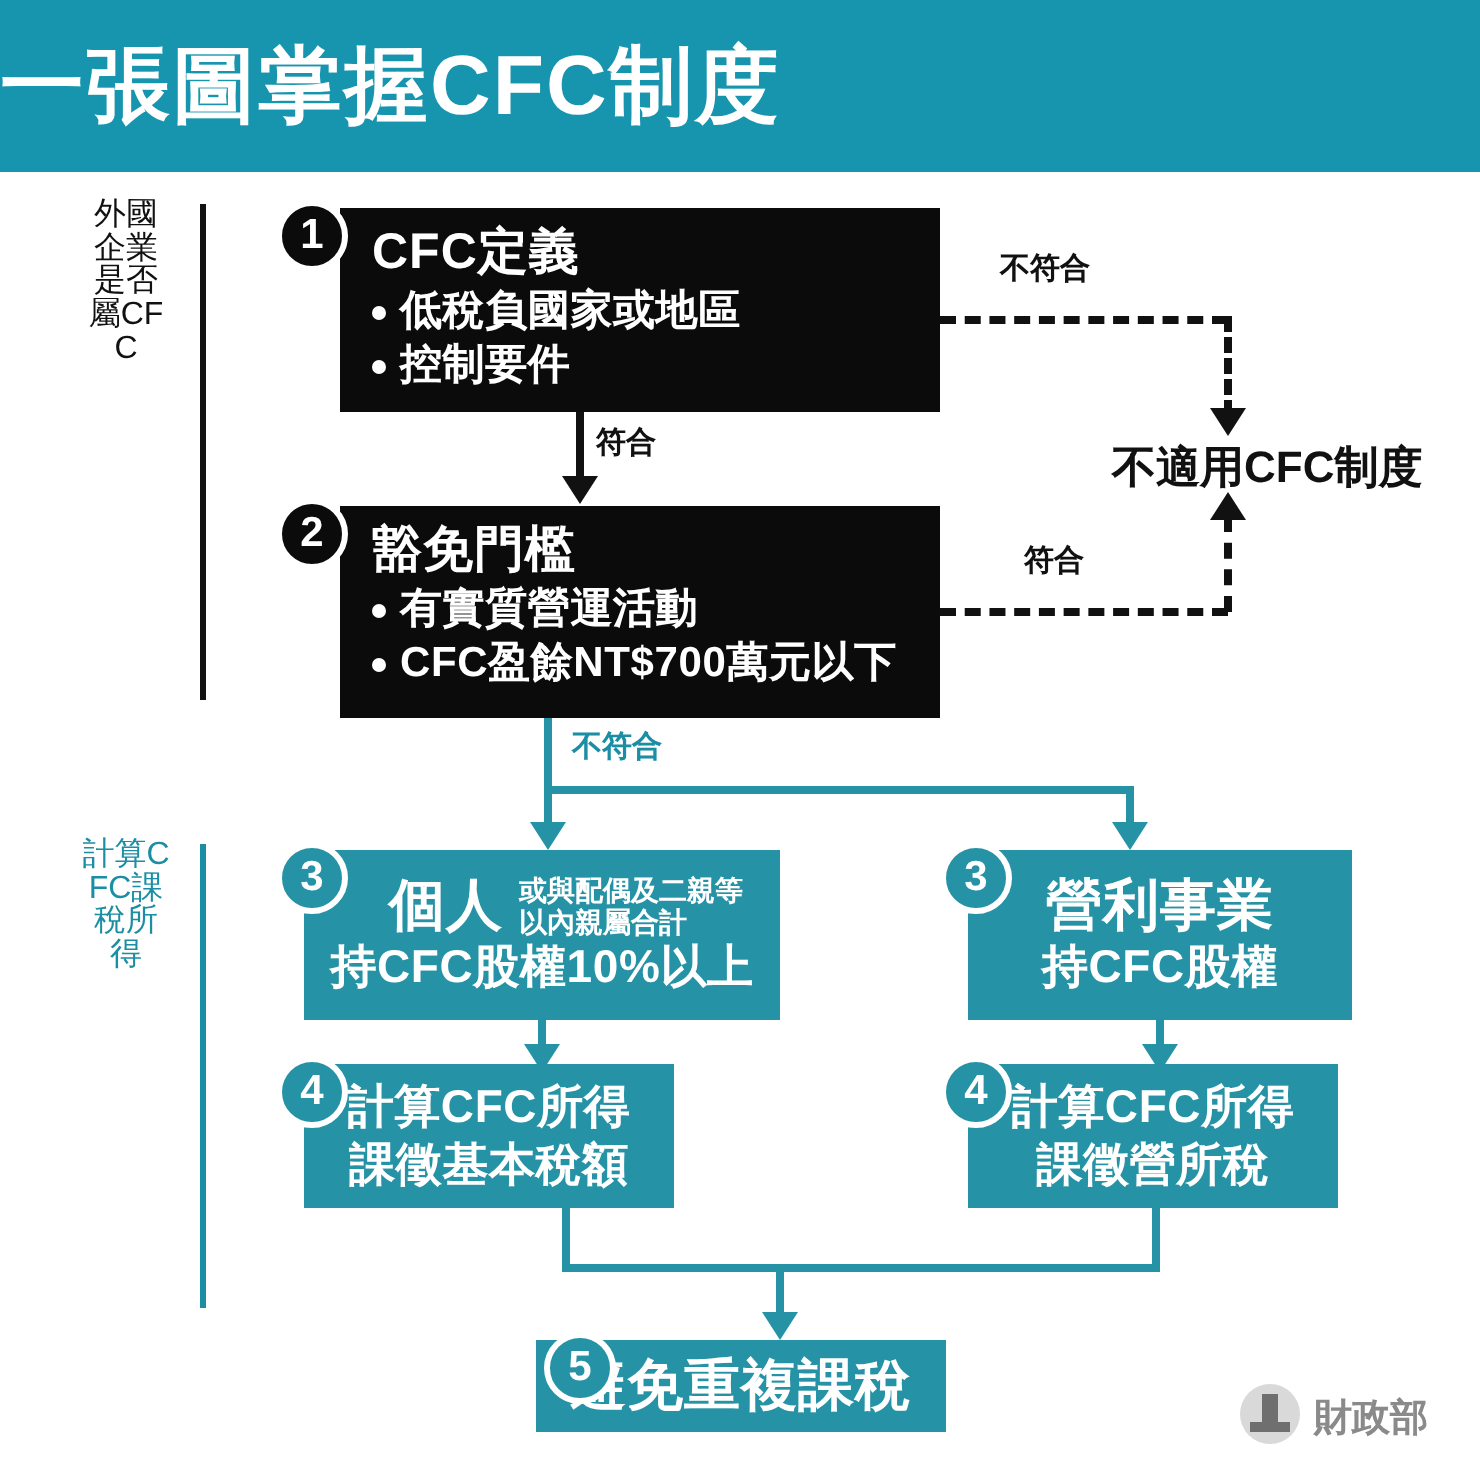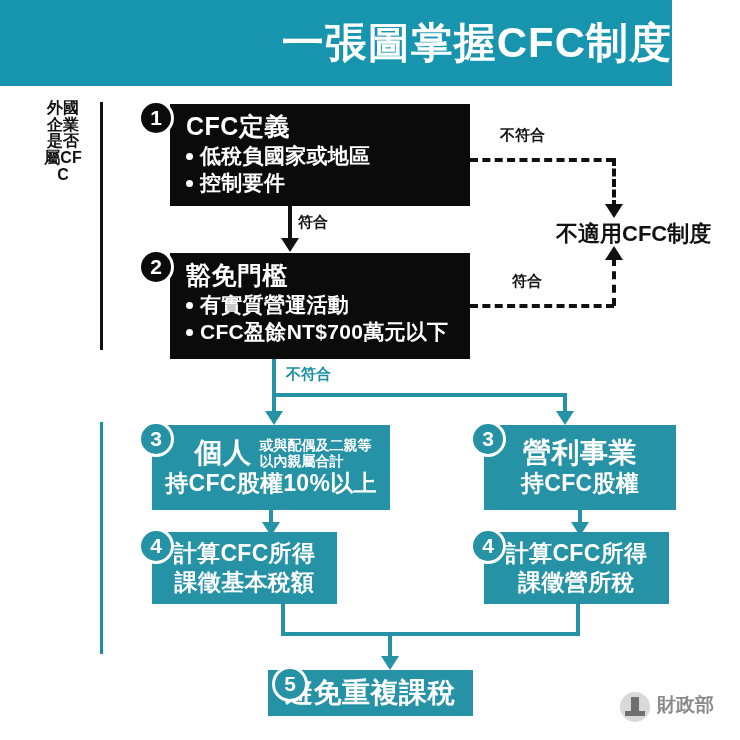--- a/index.html
+++ b/index.html
@@ -15,42 +15,42 @@
     width: 740px;
     height: 740px;
     overflow: hidden;
     background: #ffffff;
   }
 
   
   .banner {
     position: absolute;
     left: 0; top: 0;
-    width: 672px;
+    width: 740px;
     height: 86px;
     background: #1795ae;
     display: flex;
     align-items: center;
-    justify-content: flex-end;
+    justify-content: flex-start;
   }
   .banner-title {
     color: #ffffff;
     font-size: 42px;
     font-weight: bold;
     letter-spacing: 1px;
     line-height: 1;
     white-space: nowrap;
   }
 
   
   .side-label {
     position: absolute;
     width: 46px;
     text-align: center;
-    font-weight: bold;
+    font-weight: normal;
     line-height: 1.04;
     word-break: break-all;
     white-space: pre-wrap;
   }
   .side-label.black { color: #111111; }
   .side-label.teal  { color: #1b8ea4; }
 
   .side-rule {
     position: absolute;
     width: 3px;
@@ -195,21 +195,21 @@
     font-size: 22px;
     font-weight: bold;
     color: #111111;
     white-space: nowrap;
   }
 
   
   .footer-logo {
     position: absolute;
     display: flex;
-    align-items: flex-start;
+    align-items: flex-end;
     gap: 7px;
   }
   .logo-circle {
     width: 30px; height: 30px;
     border-radius: 50%;
     background: #d9d9d9;
     position: relative;
     flex: 0 0 auto;
   }
   .logo-circle::before {
@@ -238,20 +238,21 @@
 
 <div id="canvas">
 
   <div class="banner">
     <div class="banner-title">一張圖掌握CFC制度</div>
   </div>
 
   <div class="side-label black" style="left:40px; top:100px;">外國企業是否屬CFC</div>
   <div class="side-rule black" style="left:100px; top:102px; height:248px;"></div>
 
+  <div class="side-label teal" style="left:40px; top:420px;">計算CFC課稅所得</div>
   <div class="side-rule teal" style="left:100px; top:422px; height:232px;"></div>
 
   <div class="badge black" style="left:138px; top:100px;">1</div>
   <div class="black-box" style="left:170px; top:104px; width:300px; height:102px;">
     <div class="bb-title">CFC定義</div>
     <div class="bb-item">低稅負國家或地區</div>
     <div class="bb-item">控制要件</div>
   </div>
 
   <div class="vline black" style="left:288px; top:206px; width:4px; height:36px;"></div>

